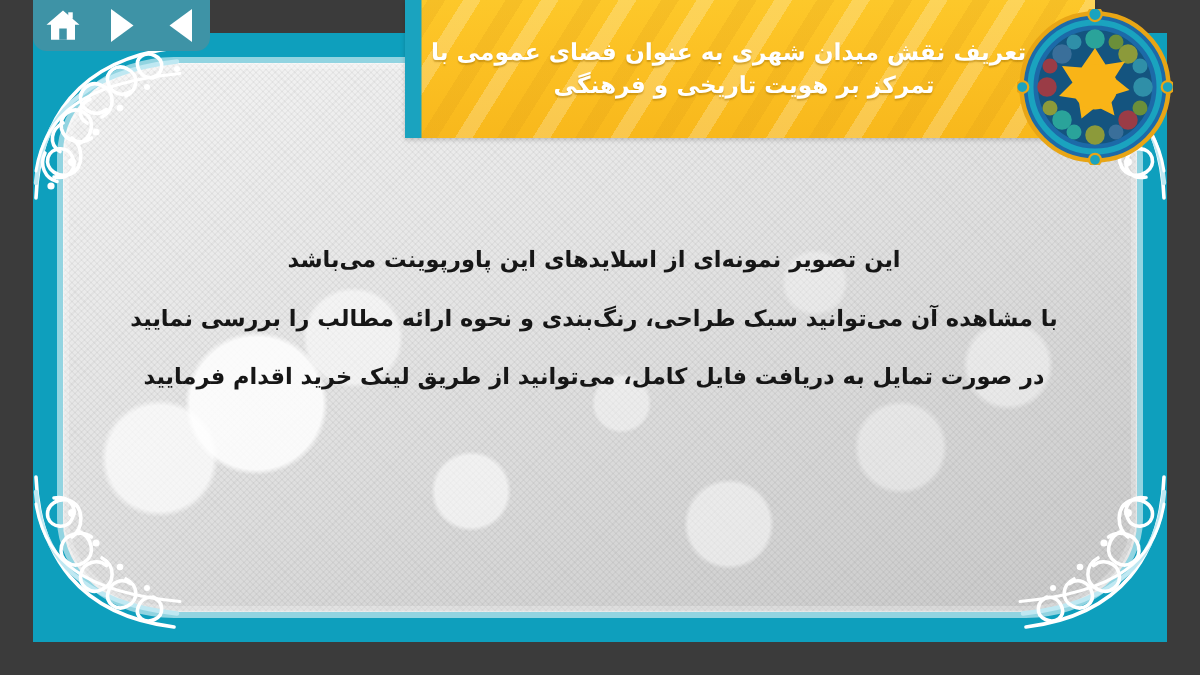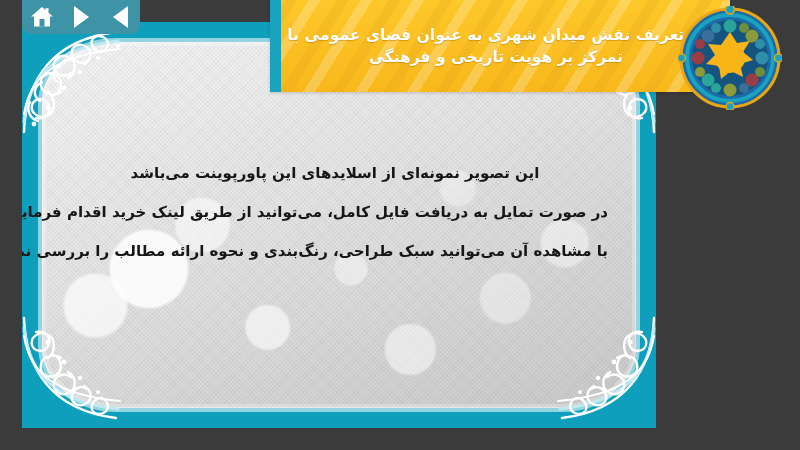--- a/index.html
+++ b/index.html
@@ -21,21 +21,21 @@
   #toolbar .navbtn{
     width:30px;height:26px;display:flex;align-items:center;justify-content:center;
     cursor:pointer;
   }
   .tri{width:0;height:0;}
   .tri-left{border-top:11px solid transparent;border-bottom:11px solid transparent;border-right:15px solid #fff;}
   .tri-right{border-top:11px solid transparent;border-bottom:11px solid transparent;border-left:15px solid #fff;}
 
   
   #stage{
-    position:absolute;left:22px;top:22px;width:634px;height:406px;
+    position:absolute;left:22px;top:22px;width:756px;height:406px;
     overflow:hidden;
     background:#bef264;
     z-index:10;
   }
 
   
   #frame-teal{position:absolute;inset:0;background:#0e9fbd;}
 
   
   #panel{
@@ -221,22 +221,22 @@
     <g fill="#ffffff">
       <circle cx="26" cy="86" r="2.6"></circle>
         <circle cx="42" cy="66" r="2.4"></circle>
       <circle cx="58" cy="50" r="2.2"></circle>
         <circle cx="76" cy="36" r="2"></circle>
     </g>
   </svg>
 
   <div id="body-text">
     <span class="line">این تصویر نمونه‌ای از اسلایدهای این پاورپوینت می‌باشد</span>
+    <span class="line">با مشاهده آن می‌توانید سبک طراحی، رنگ‌بندی و نحوه ارائه مطالب را بررسی نمایید</span>
     <span class="line">در صورت تمایل به دریافت فایل کامل، می‌توانید از طریق لینک خرید اقدام فرمایید</span>
-    <span class="line">با مشاهده آن می‌توانید سبک طراحی، رنگ‌بندی و نحوه ارائه مطالب را بررسی نمایید</span>
   </div>
 
 </div>
 
 <div id="title-band" style="left:270px;top:0;width:460px;height:92px;">
   <span class="edge"></span>
   <div id="title-text">بازتعریف نقش میدان شهری به عنوان فضای عمومی با تمرکز بر هویت تاریخی و فرهنگی</div>
 </div>
 
 <svg id="mandala" viewBox="0 0 104 104">

